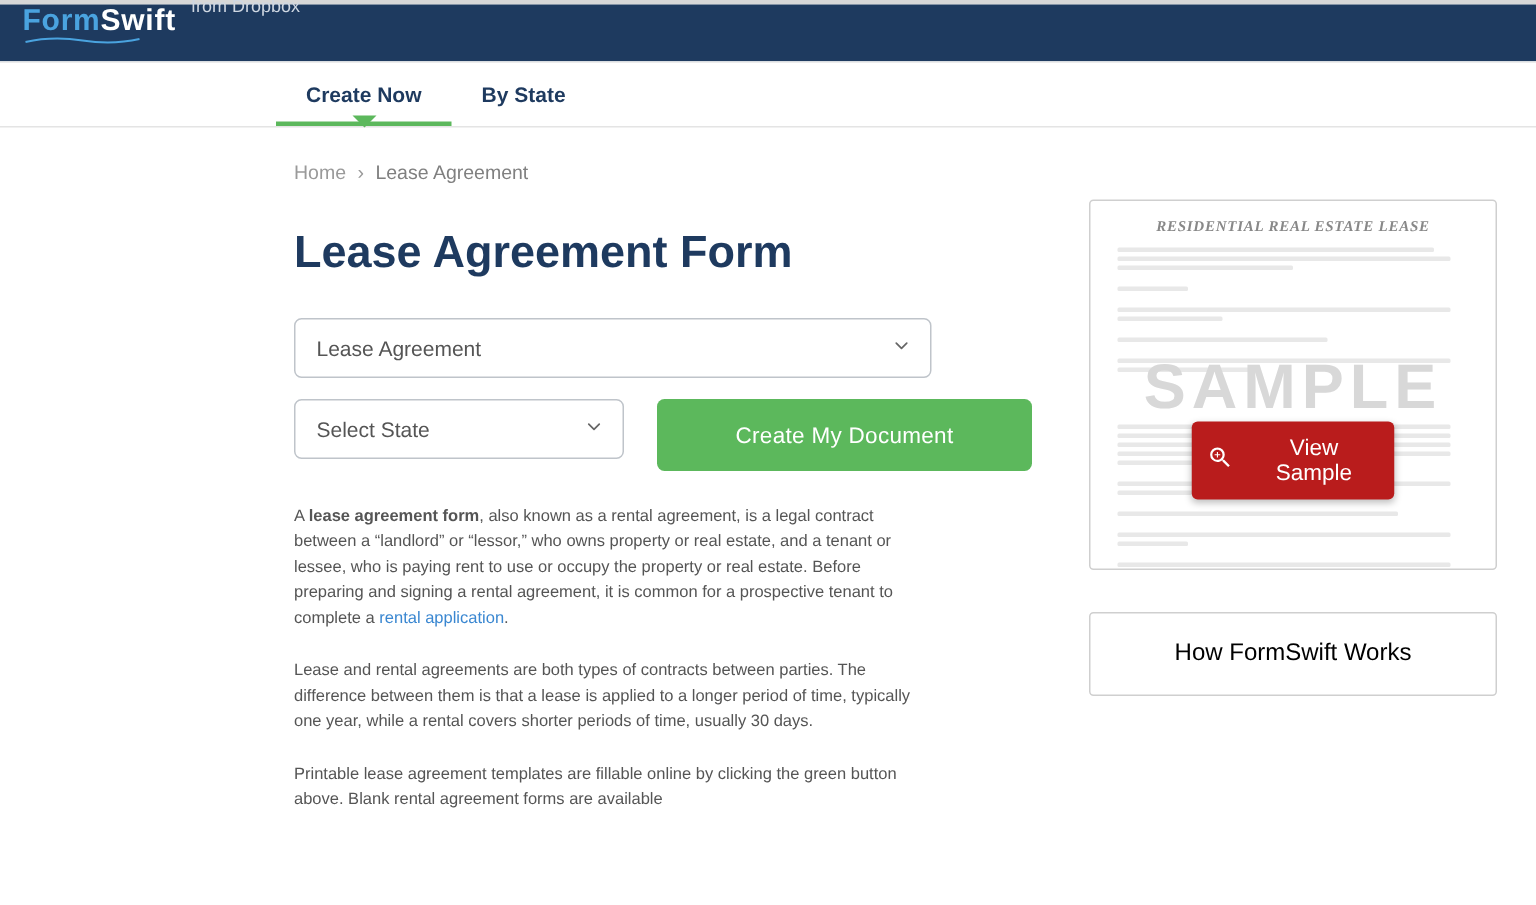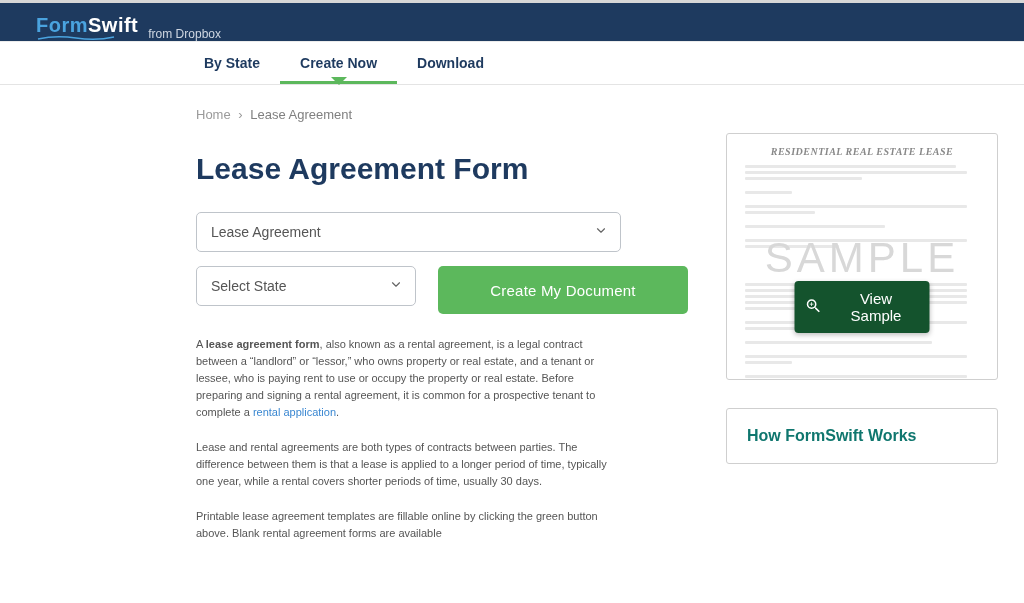--- a/index.html
+++ b/index.html
@@ -1,20 +1,20 @@
 <!DOCTYPE html>
 <html><head>
 <meta charset="utf-8">
 <style>
   * { margin:0; padding:0; box-sizing:border-box; }
   body { font-family: -apple-system, BlinkMacSystemFont, "Segoe UI", Helvetica, Arial, sans-serif; color:#404040; background:#fff; width:1024px; }
   
   .page-top-line { height:3px; background:#d7d7d7; }
   
-  .header { background:#1e3a5f; height:38px; display:flex; align-items:flex-end; padding:0 36px; }
+  .header { background:#1e3a5f; height:38px; display:flex; align-items:flex-start; padding:0 15px; }
   .logo-form { font-weight:800; font-size:20px; letter-spacing:.5px; }
   .logo-form .f { color:#4aa3df; }
   .logo-form .swift { color:#fff; }
   .logo-swish { display:block; height:6px; width:80px; margin-top:-2px; }
   .from-dropbox { color:#cfd7e2; font-size:12px; margin-left:10px; margin-top:-6px; }
   
   .navbar { border-top:1px solid #ececec; border-bottom:1px solid #e4e4e4; background:#fff; }
   .nav-inner { width:100%; max-width:1024px; padding:0 24px; display:flex; }
   .nav-spacer { width:160px; flex:0 0 160px; }
   .nav-item { padding:13px 20px; font-size:14px; font-weight:700; color:#1e3a5f; cursor:pointer; position:relative; }
@@ -48,24 +48,24 @@
   .btn-create { flex:1; height:48px; background:#5cb85c; color:#fff; font-size:15px; font-weight:500; border:none; border-radius:5px; cursor:pointer; letter-spacing:.2px; }
   
   .para { font-size:11px; line-height:1.55; color:#555; margin-bottom:18px; max-width:425px; }
   .para strong { font-weight:700; }
   .para a { color:#3a87d1; text-decoration:none; }
   
   .sample-box { border:1px solid #cfcfcf; border-radius:3px; padding:12px 18px 18px 18px; background:#fff; position:relative; height:247px; overflow:hidden; margin-top:26px; }
   .sample-title { text-align:center; font-family: "Times New Roman", serif; font-size:10px; font-style:italic; font-weight:700; color:#888; letter-spacing:.5px; margin-bottom:8px; }
   .sample-line { height:3px; background:#e8e8e8; margin-bottom:3px; border-radius:1px; } .sample-line.w95{width:95%} .sample-line.w90{width:90%} .sample-line.w80{width:80%} .sample-line.w70{width:70%} .sample-line.w60{width:60%} .sample-line.w50{width:50%} .sample-line.w40{width:40%} .sample-line.w30{width:30%} .sample-line.w20{width:20%}
   .sample-gap { height:8px; }
-  .watermark { position:absolute; top:100px; left:0; right:0; text-align:center; font-size:42px; font-weight:400; color:#d8d8d8; letter-spacing:4px; font-family: Arial, sans-serif; pointer-events:none; }
-  .view-sample-btn { position:absolute; left:50%; bottom:46px; transform:translateX(-50%); background:#14532d; color:#fff; border:none; border-radius:4px; padding:9px 10px; font-size:15px; display:flex; align-items:center; gap:10px; cursor:pointer; box-shadow:0 2px 5px rgba(0,0,0,.25); }
+  .watermark { position:absolute; top:100px; left:0; right:0; text-align:center; font-size:42px; font-weight:700; color:#d8d8d8; letter-spacing:4px; font-family: Arial, sans-serif; pointer-events:none; }
+  .view-sample-btn { position:absolute; left:50%; bottom:46px; transform:translateX(-50%); background:#b91c1c; color:#fff; border:none; border-radius:4px; padding:9px 10px; font-size:15px; display:flex; align-items:center; gap:10px; cursor:pointer; box-shadow:0 2px 5px rgba(0,0,0,.25); }
   .how-box { border:1px solid #cfcfcf; border-radius:3px; padding:18px 20px; margin-top:28px; background:#fff; }
-  .how-title { font-size:16px; font-weight:700; color:#0f766e; }
+  .how-title { text-align:center; font-size:16px; font-weight:400; color:#000000; }
   
   svg.chev-icon { width:14px; height:14px; }
   svg.mag-icon { width:18px; height:18px; }
 </style>
 </head>
 <body>
 
 <div class="page-top-line"></div>
 
 <header class="header">
@@ -76,23 +76,22 @@
     <svg class="logo-swish" viewBox="0 0 80 6">
         <path d="M2 4 Q 20 0 40 3 T 78 2" stroke="#4aa3df" stroke-width="1.4" fill="none"></path>
       </svg>
   </div>
   <div class="from-dropbox">from Dropbox</div>
 </header>
 
 <nav class="navbar">
   <div class="nav-inner">
     <div class="nav-spacer"></div>
+    <div class="nav-item active"><span>Create Now</span></div>
     <div class="nav-item"><span>By State</span></div>
-    <div class="nav-item active"><span>Create Now</span></div>
-    <div class="nav-item"><span>Download</span></div>
   </div>
 </nav>
 
 <div class="container">
   <div class="left-gutter"></div>
 
   <main class="main-col">
     <div class="breadcrumb">
       <span class="home">Home</span>
       <span class="sep">›</span>

